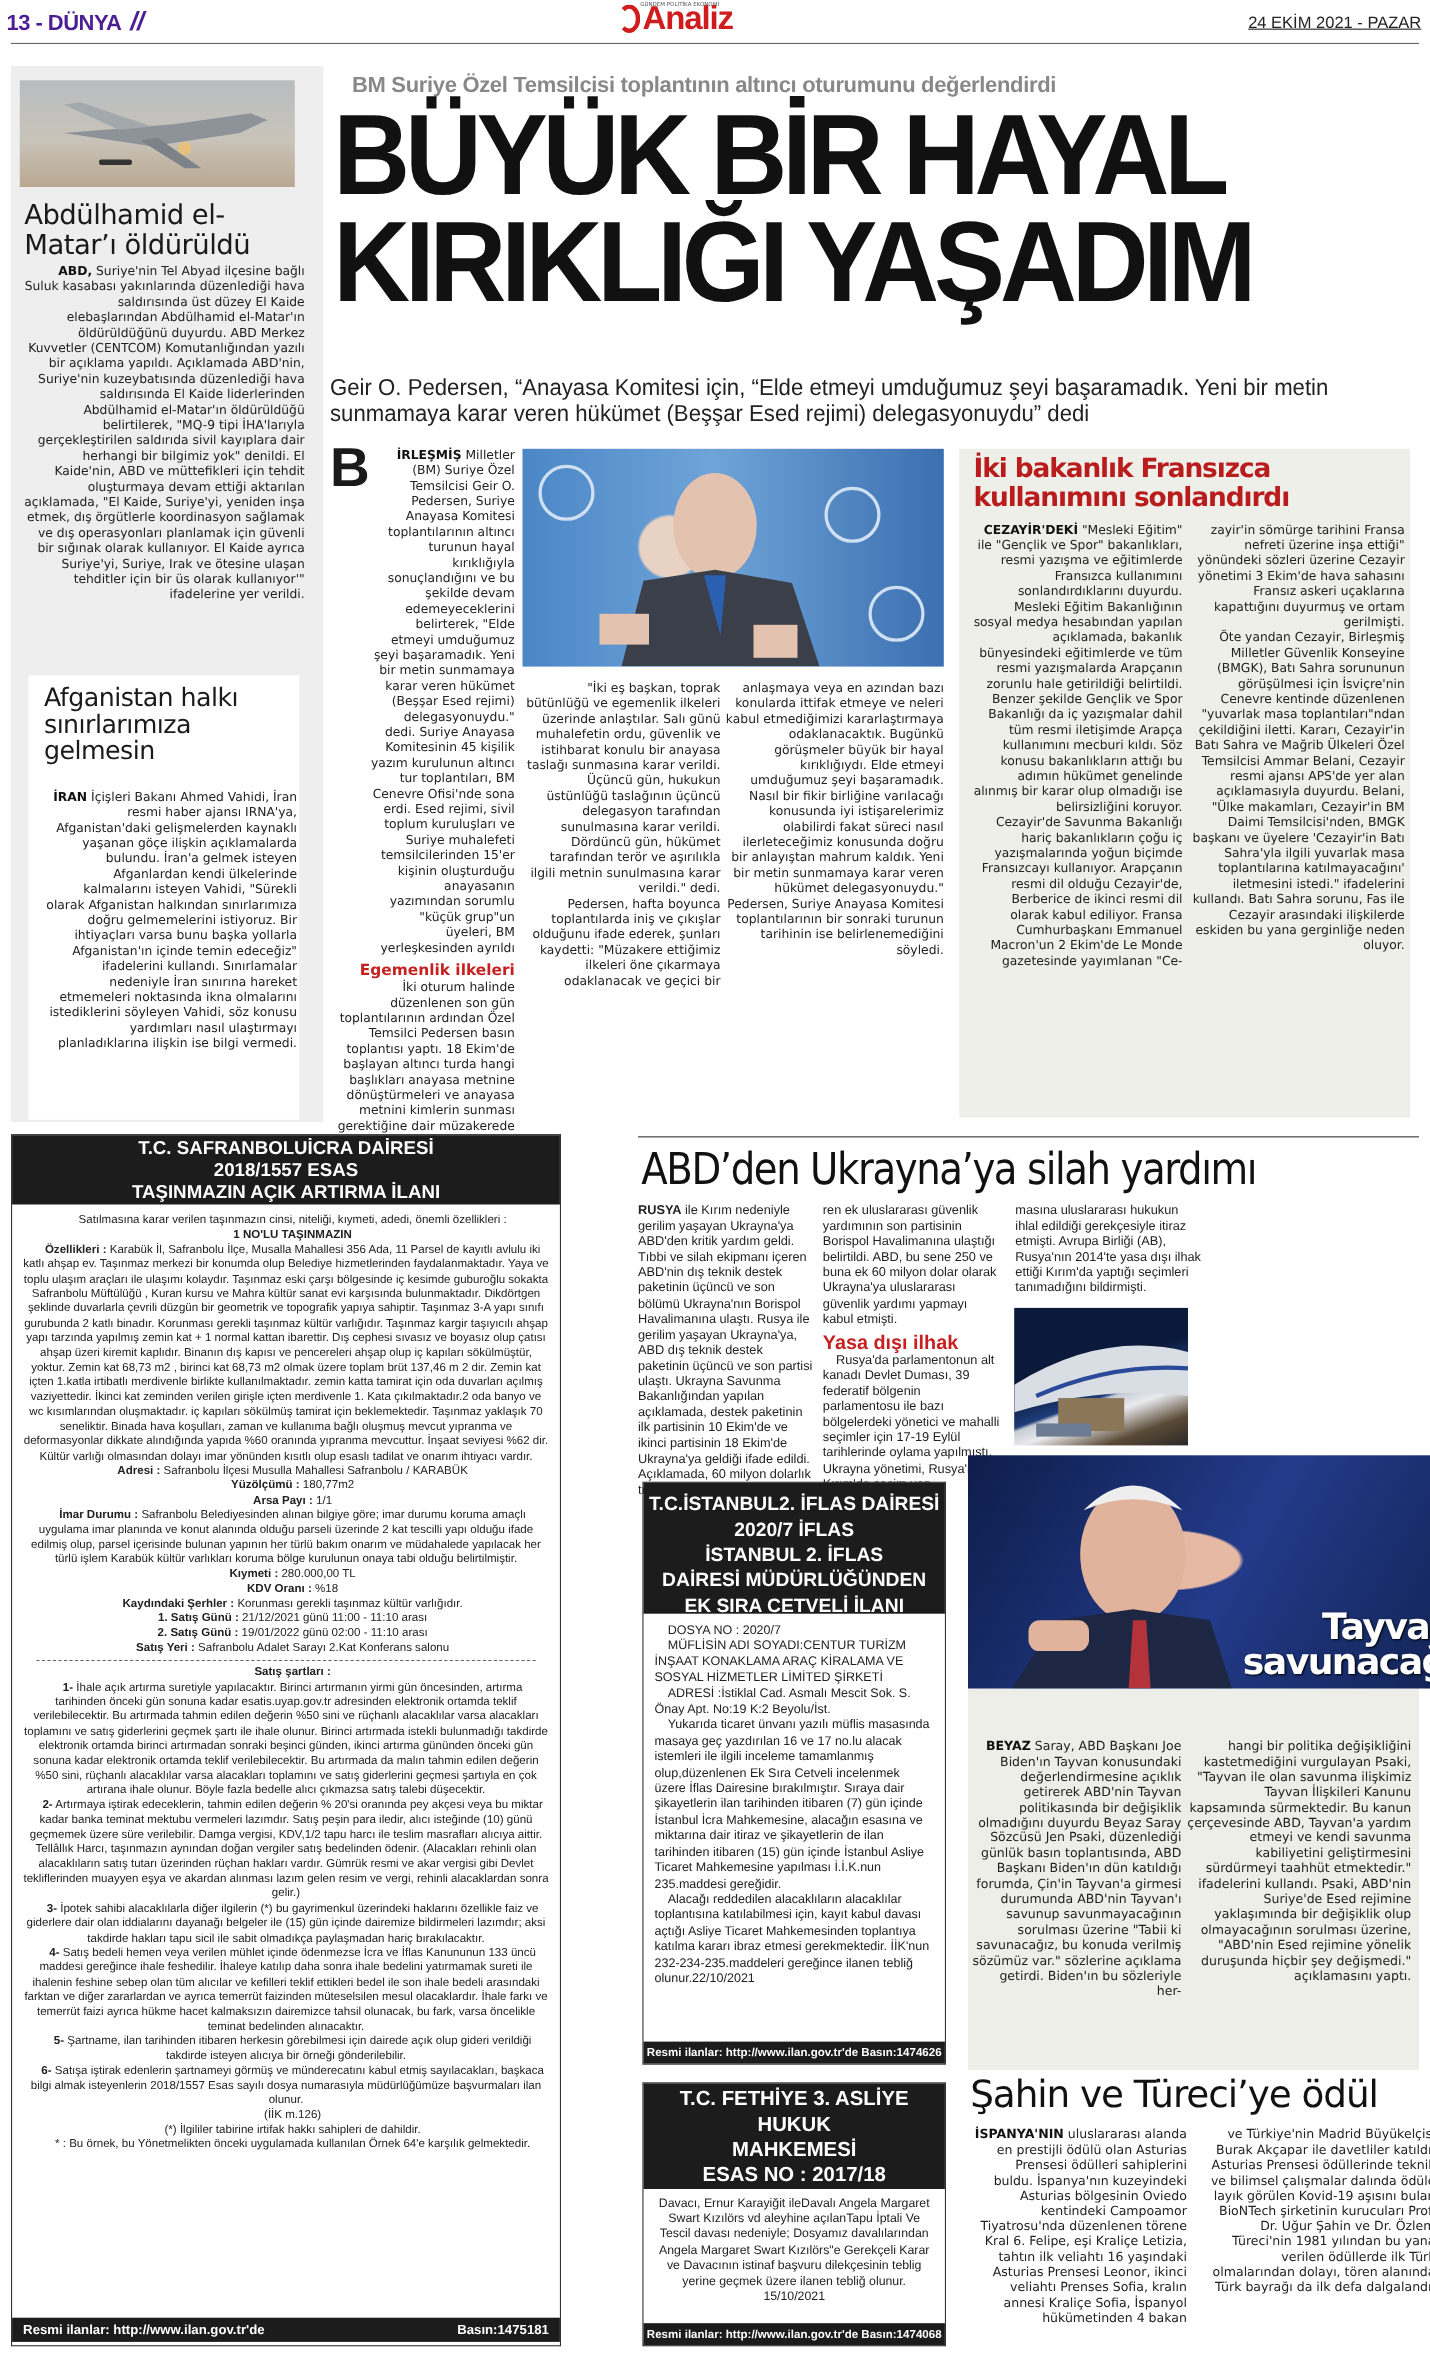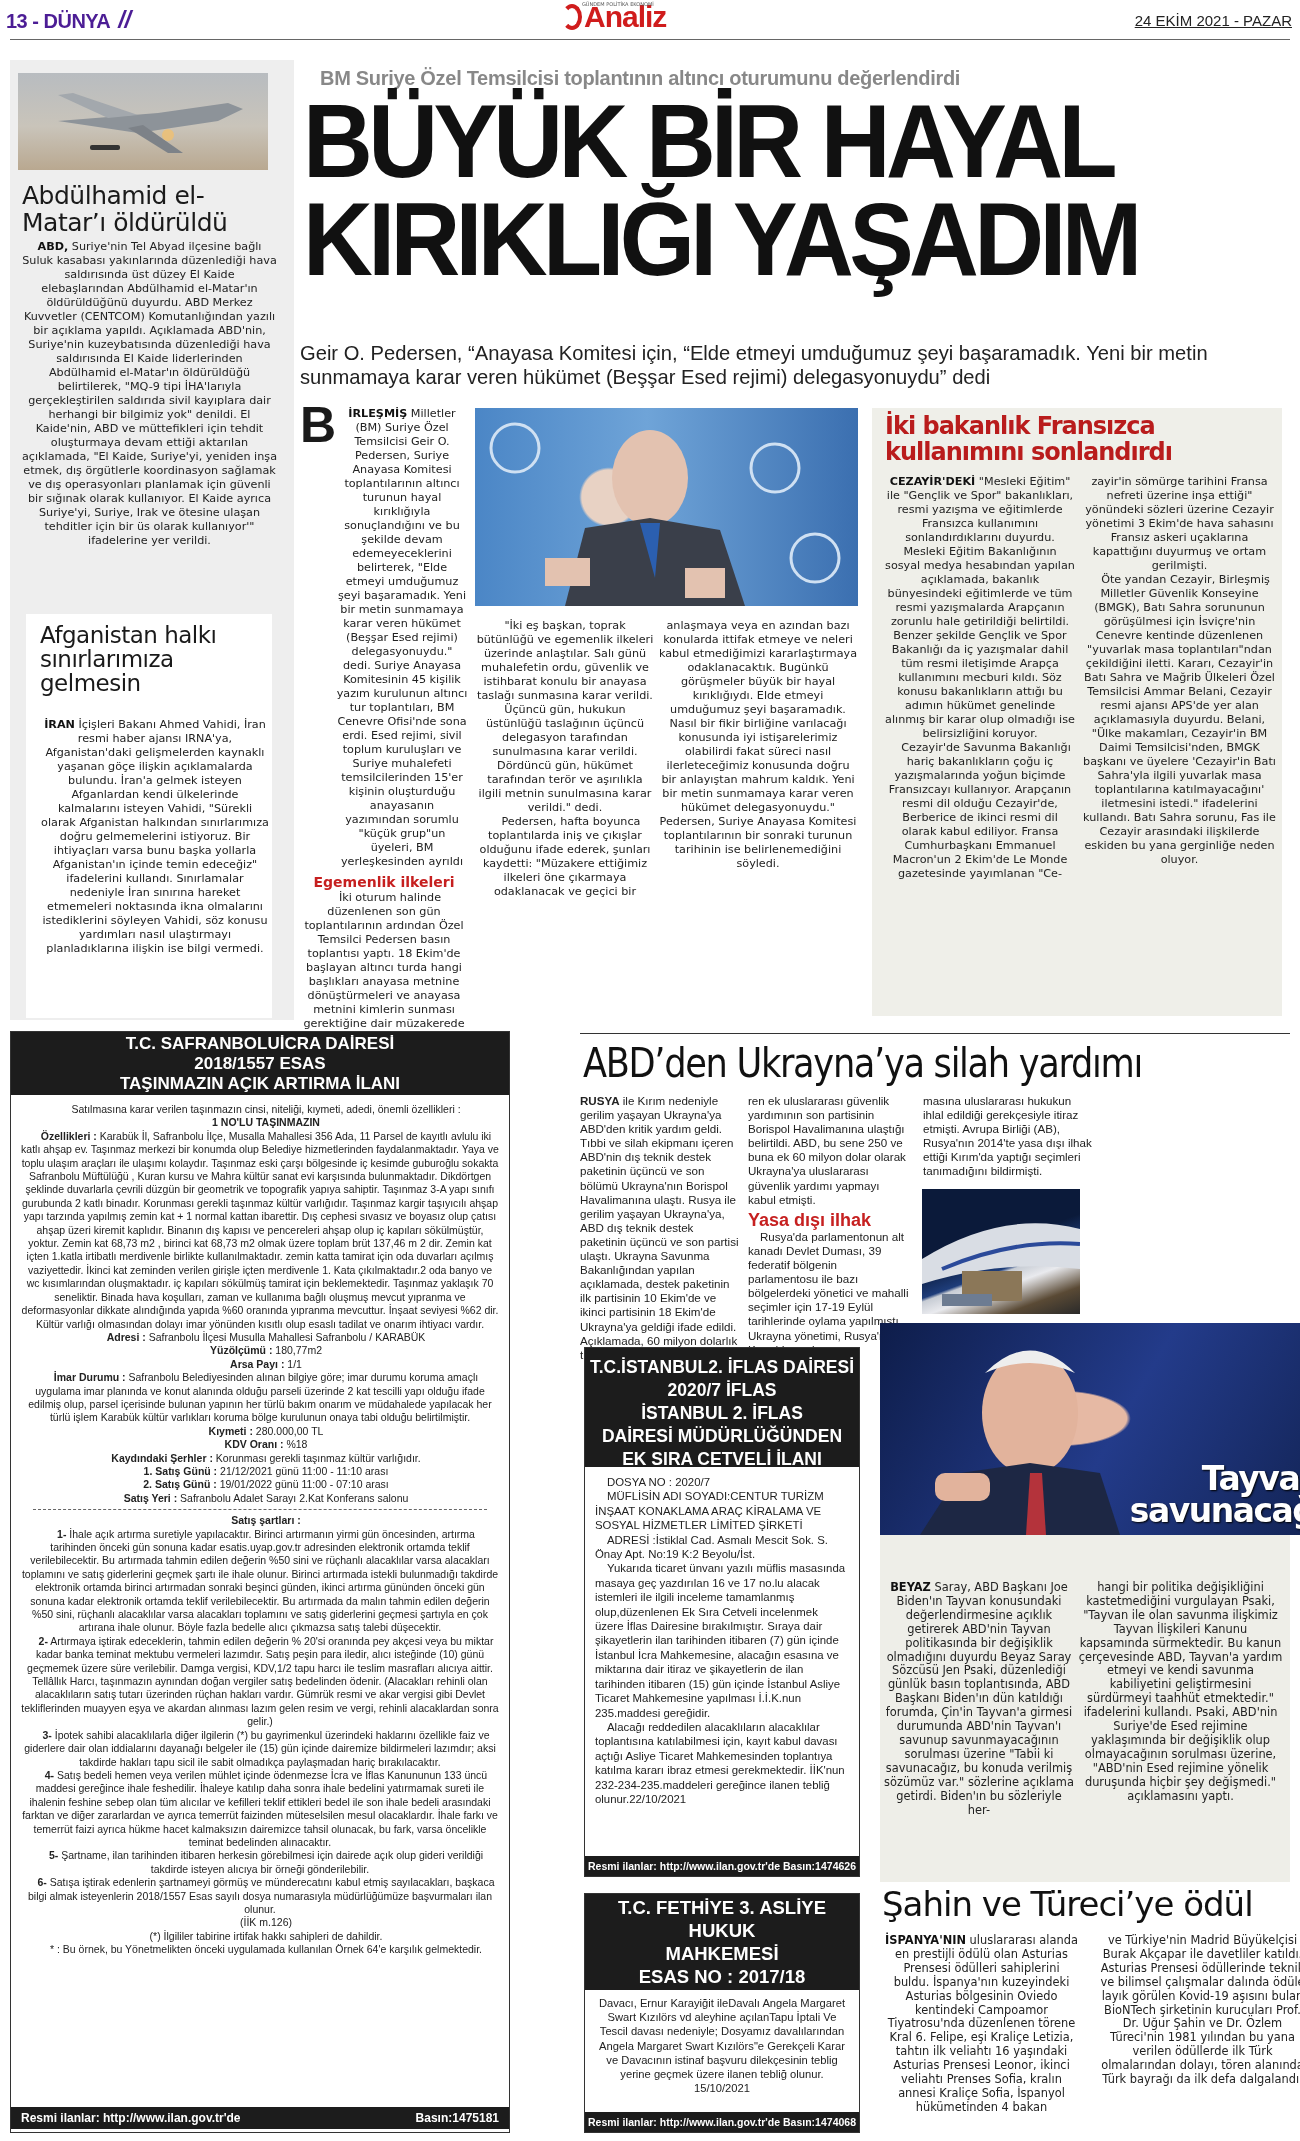--- a/index.html
+++ b/index.html
@@ -12,21 +12,21 @@
 #logo .mark{width:20px;height:26px;border-radius:50%;border:4px solid #d01c1c;border-left-color:transparent}
 #logo .txt{font-family:"Liberation Sans",sans-serif;font-weight:bold;font-size:30px;color:#d01c1c;letter-spacing:-1px;line-height:30px}
 #logo .small{position:absolute;left:20px;top:-1px;font-size:5px;color:#555}
 #hdr-right{right:8px;top:12px;font-family:"Liberation Sans",sans-serif;font-size:15px;color:#222;text-decoration:underline}
 #hdr-rule{left:10px;right:10px;top:39px;border-top:1.5px solid #666}
 
 #lcol{left:10px;top:60px;width:284px;height:960px;background:#eeeeee}
 #drone{left:18px;top:73px;width:250px;height:97px;background:linear-gradient(180deg,#b8bcc0 0%,#c9c4ba 55%,#b9a890 100%);overflow:hidden}
 .h-sans{font-family:"DejaVu Sans",sans-serif;font-weight:500;color:#1a1a1a;letter-spacing:-.5px}
 #matar-title{left:22px;top:182px;width:260px;font-size:25px;line-height:27px}
-.body{font-family:"DejaVu Sans",sans-serif;font-size:11.2px;line-height:14px;text-align:center;color:#222}
+.body{font-family:"DejaVu Sans",sans-serif;font-size:11.2px;line-height:14px;text-align:right;color:#222}
 .body b{font-weight:bold;color:#111}
 #matar-body{left:22px;top:240px;width:255px}
 #afg-box{left:26px;top:614px;width:246px;height:404px;background:#fff}
 #afg-title{left:40px;top:623px;width:230px;font-size:23px;line-height:24px}
 #afg-body{left:40px;top:718px;width:230px}
 
 #kicker{left:320px;top:67px;width:970px;text-align:left;font-family:"Liberation Sans",sans-serif;font-weight:bold;font-size:20px;color:#888;letter-spacing:-.3px}
 #headline{left:303px;top:92px;width:1000px;font-family:"Liberation Sans",sans-serif;font-weight:900;font-size:104px;line-height:98px;letter-spacing:-5px;color:#111;transform:scaleX(.93);transform-origin:left top}
 #deck{left:300px;top:341px;width:990px;font-family:"Liberation Sans",sans-serif;font-size:21px;line-height:24px;color:#222;transform:scaleX(.96);transform-origin:left top}
 #mid-col1{left:300px;top:407px;width:168px}
@@ -165,21 +165,21 @@
     <p><b>1 NO'LU TAŞINMAZIN</b></p>
     <p><b>Özellikleri :</b><span> Karabük İl, Safranbolu İlçe, Musalla Mahallesi 356 Ada, 11 Parsel de kayıtlı avlulu iki katlı ahşap ev. Taşınmaz merkezi bir konumda olup Belediye hizmetlerinden faydalanmaktadır. Yaya ve toplu ulaşım araçları ile ulaşımı kolaydır. Taşınmaz eski çarşı bölgesinde iç kesimde guburoğlu sokakta Safranbolu Müftülüğü , Kuran kursu ve Mahra kültür sanat evi karşısında bulunmaktadır. Dikdörtgen şeklinde duvarlarla çevrili düzgün bir geometrik ve topografik yapıya sahiptir. Taşınmaz 3-A yapı sınıfı gurubunda 2 katlı binadır. Korunması gerekli taşınmaz kültür varlığıdır. Taşınmaz kargir taşıyıcılı ahşap yapı tarzında yapılmış zemin kat + 1 normal kattan ibarettir. Dış cephesi sıvasız ve boyasız olup çatısı ahşap üzeri kiremit kaplıdır. Binanın dış kapısı ve pencereleri ahşap olup iç kapıları sökülmüştür, yoktur. Zemin kat 68,73 m2 , birinci kat 68,73 m2 olmak üzere toplam brüt 137,46 m 2 dir. Zemin kat içten 1.katla irtibatlı merdivenle birlikte kullanılmaktadır. zemin katta tamirat için oda duvarları açılmış vaziyettedir. İkinci kat zeminden verilen girişle içten merdivenle 1. Kata çıkılmaktadır.2 oda banyo ve wc kısımlarından oluşmaktadır. iç kapıları sökülmüş tamirat için beklemektedir. Taşınmaz yaklaşık 70 seneliktir. Binada hava koşulları, zaman ve kullanıma bağlı oluşmuş mevcut yıpranma ve deformasyonlar dikkate alındığında yapıda %60 oranında yıpranma mevcuttur. İnşaat seviyesi %62 dir. Kültür varlığı olmasından dolayı imar yönünden kısıtlı olup esaslı tadilat ve onarım ihtiyacı vardır.</span></p>
     <p><b>Adresi :</b><span> Safranbolu İlçesi Musulla Mahallesi Safranbolu / KARABÜK</span></p>
     <p><b>Yüzölçümü :</b><span> 180,77m2</span></p>
     <p><b>Arsa Payı :</b><span> 1/1</span></p>
     <p><b>İmar Durumu :</b><span> Safranbolu Belediyesinden alınan bilgiye göre; imar durumu koruma amaçlı uygulama imar planında ve konut alanında olduğu parseli üzerinde 2 kat tescilli yapı olduğu ifade edilmiş olup, parsel içerisinde bulunan yapının her türlü bakım onarım ve müdahalede yapılacak her türlü işlem Karabük kültür varlıkları koruma bölge kurulunun onaya tabi olduğu belirtilmiştir.</span></p>
     <p><b>Kıymeti :</b><span> 280.000,00 TL</span></p>
     <p><b>KDV Oranı :</b><span> %18</span></p>
     <p><b>Kaydındaki Şerhler :</b><span> Korunması gerekli taşınmaz kültür varlığıdır.</span></p>
     <p><b>1. Satış Günü :</b><span> 21/12/2021 günü 11:00 - 11:10 arası</span></p>
-    <p><b>2. Satış Günü :</b><span> 19/01/2022 günü 11:00 - 07:10 arası</span></p>
+    <p><b>2. Satış Günü :</b><span> 19/01/2022 günü 02:00 - 11:10 arası</span></p>
     <p><b>Satış Yeri :</b><span> Safranbolu Adalet Sarayı 2.Kat Konferans salonu</span></p>
     <div class="dash"></div>
     <p><b>Satış şartları :</b></p>
     <p><b>1-</b><span> İhale açık artırma suretiyle yapılacaktır. Birinci artırmanın yirmi gün öncesinden, artırma tarihinden önceki gün sonuna kadar esatis.uyap.gov.tr adresinden elektronik ortamda teklif verilebilecektir. Bu artırmada tahmin edilen değerin %50 sini ve rüçhanlı alacaklılar varsa alacakları toplamını ve satış giderlerini geçmek şartı ile ihale olunur. Birinci artırmada istekli bulunmadığı takdirde elektronik ortamda birinci artırmadan sonraki beşinci günden, ikinci artırma gününden önceki gün sonuna kadar elektronik ortamda teklif verilebilecektir. Bu artırmada da malın tahmin edilen değerin %50 sini, rüçhanlı alacaklılar varsa alacakları toplamını ve satış giderlerini geçmesi şartıyla en çok artırana ihale olunur. Böyle fazla bedelle alıcı çıkmazsa satış talebi düşecektir.</span></p>
     <p><b>2-</b><span> Artırmaya iştirak edeceklerin, tahmin edilen değerin % 20'si oranında pey akçesi veya bu miktar kadar banka teminat mektubu vermeleri lazımdır. Satış peşin para iledir, alıcı isteğinde (10) günü geçmemek üzere süre verilebilir. Damga vergisi, KDV,1/2 tapu harcı ile teslim masrafları alıcıya aittir. Tellâllık Harcı, taşınmazın aynından doğan vergiler satış bedelinden ödenir. (Alacakları rehinli olan alacaklıların satış tutarı üzerinden rüçhan hakları vardır. Gümrük resmi ve akar vergisi gibi Devlet tekliflerinden muayyen eşya ve akardan alınması lazım gelen resim ve vergi, rehinli alacaklardan sonra gelir.)</span></p>
     <p><b>3-</b><span> İpotek sahibi alacaklılarla diğer ilgilerin (*) bu gayrimenkul üzerindeki haklarını özellikle faiz ve giderlere dair olan iddialarını dayanağı belgeler ile (15) gün içinde dairemize bildirmeleri lazımdır; aksi takdirde hakları tapu sicil ile sabit olmadıkça paylaşmadan hariç bırakılacaktır.</span></p>
     <p><b>4-</b><span> Satış bedeli hemen veya verilen mühlet içinde ödenmezse İcra ve İflas Kanununun 133 üncü maddesi gereğince ihale feshedilir. İhaleye katılıp daha sonra ihale bedelini yatırmamak sureti ile ihalenin feshine sebep olan tüm alıcılar ve kefilleri teklif ettikleri bedel ile son ihale bedeli arasındaki farktan ve diğer zararlardan ve ayrıca temerrüt faizinden müteselsilen mesul olacaklardır. İhale farkı ve temerrüt faizi ayrıca hükme hacet kalmaksızın dairemizce tahsil olunacak, bu fark, varsa öncelikle teminat bedelinden alınacaktır.</span></p>
     <p><b>5-</b><span> Şartname, ilan tarihinden itibaren herkesin görebilmesi için dairede açık olup gideri verildiği takdirde isteyen alıcıya bir örneği gönderilebilir.</span></p>
     <p><b>6-</b><span> Satışa iştirak edenlerin şartnameyi görmüş ve münderecatını kabul etmiş sayılacakları, başkaca bilgi almak isteyenlerin 2018/1557 Esas sayılı dosya numarasıyla müdürlüğümüze başvurmaları ilan olunur.</span></p>
     <p>(İİK m.126)</p>

